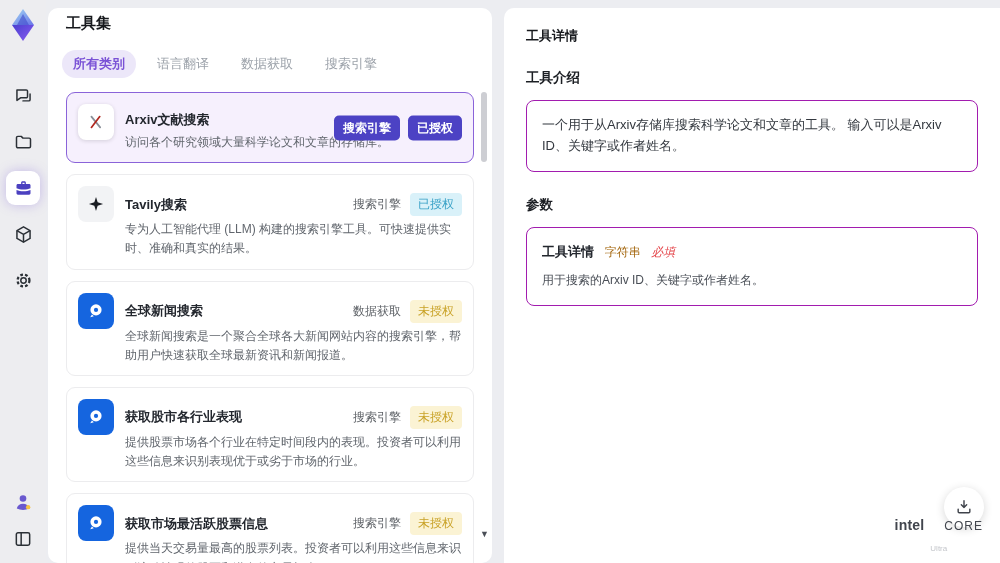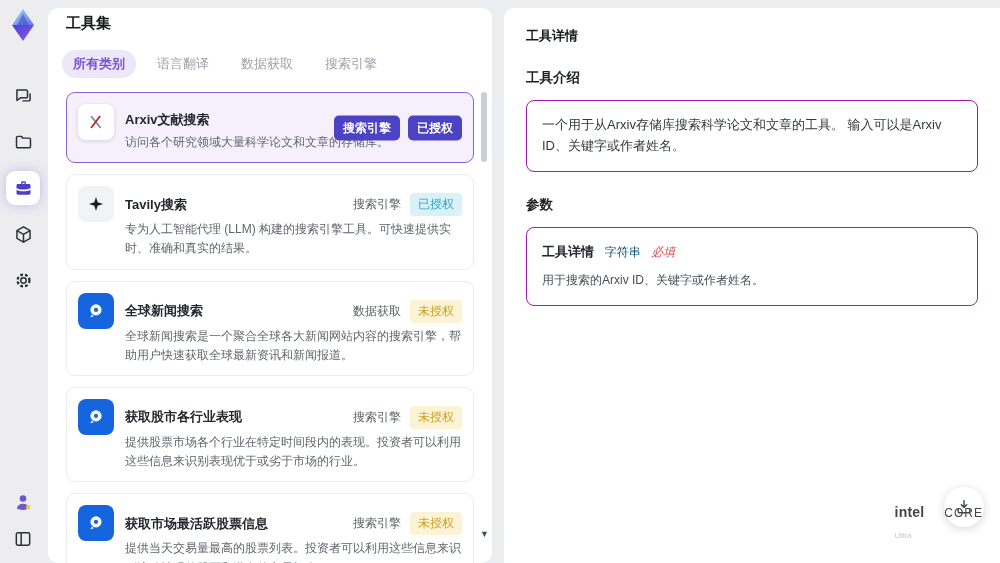--- a/index.html
+++ b/index.html
@@ -77,31 +77,31 @@
     position:absolute; left:504px; top:8px; width:496px; height:555px;
     background:#fff; border-radius:10px 0 0 0; padding:19px 22px;
   }
   .detail-title { font-size:13px; font-weight:700; color:#17191d; }
   .section-heading { font-size:13.5px; font-weight:700; color:#1c1f24; margin-top:24px; }
   .detail-box {
     border:1px solid #a21caf; border-radius:8px; padding:14px 15px; margin-top:13px;
     font-size:13px; color:#33383f; line-height:1.6;
   }
   .param-name { font-size:13px; font-weight:700; color:#23272e; }
-  .param-type { font-size:12px; color:#0c4a6e; margin-left:7px; }
+  .param-type { font-size:12px; color:#a16207; margin-left:7px; }
   .param-required { font-size:12px; color:#e5484d; margin-left:7px;font-style:italic; }
   .param-desc { margin-top:9px; font-size:12px; color:#4a4f57; }
 
   
   .fab {
     position:absolute; right:16px; bottom:36px; width:40px; height:40px; border-radius:50%;
     background:#fff; box-shadow:0 2px 10px rgba(0,0,0,.16);
     display:flex; align-items:center; justify-content:center; cursor:pointer; color:#3f434b;
   }
-  .intel { position:absolute; right:17px; bottom:22px; text-align:left; color:#41454d; line-height:1.1; }
+  .intel { position:absolute; right:17px; bottom:9px; text-align:center; color:#41454d; line-height:1.1; }
   .intel-row { display:flex; align-items:baseline; gap:4px; justify-content:flex-end; }
   .intel-name { font-size:14px; font-weight:700; letter-spacing:.2px; }
   .intel-core { font-size:12px; letter-spacing:1px; font-weight:400;margin-left:16px; }
   .intel-sub { font-size:8px; color:#c4c6cb; margin-top:12px; }
 
   svg { display:block; }
 </style>
 </head>
 <body>
 

